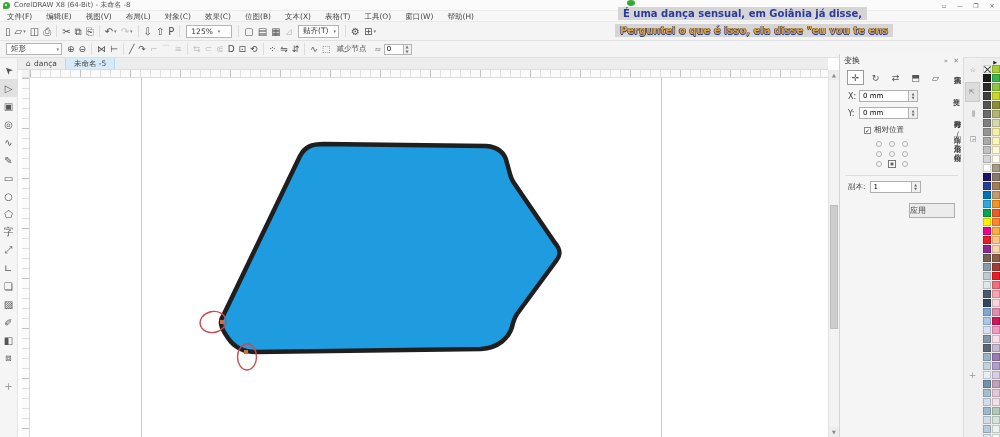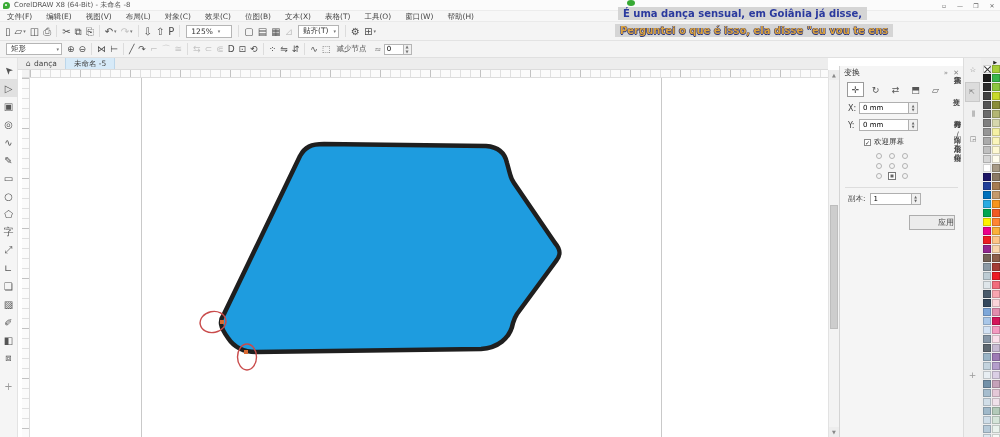--- a/index.html
+++ b/index.html
@@ -64,42 +64,42 @@
   .page-line { position:absolute; top:0; bottom:0; width:1px; background:#c9c9c9; }
   #drawing { position:absolute; left:30px; top:78px; width:798px; height:359px; }
 
   
   #vscroll { position:absolute; left:828px; top:70px; width:11px; bottom:0; background:#f3f3f3; border-left:1px solid #e2e2e2; }
   #vscroll .sbtn { height:10px; text-align:center; font-size:5px; color:#888; line-height:10px; background:#ededed; }
   #vscroll .sbtn.bottom { position:absolute; bottom:0; left:0; right:0; }
   #vscroll-thumb { position:absolute; left:1px; top:135px; width:8px; height:124px; background:#cdcdcd; border:1px solid #bdbdbd; }
 
   
-  #docker { position:absolute; left:839px; top:66px; width:124px; bottom:0; background:#f5f5f5; border-left:1px solid #d4d4d4; display:flex; flex-direction:column; font-size:7.5px; }
+  #docker { position:absolute; left:839px; top:54px; width:124px; bottom:0; background:#f5f5f5; border-left:1px solid #d4d4d4; display:flex; flex-direction:column; font-size:7.5px; }
   #docker-header { height:13px; display:flex; align-items:center; padding:0 4px; }
   #docker-title { font-size:8px; color:#333; flex:1; }
   .dh-btn { color:#888; font-size:7px; margin-left:5px; }
   #modes-row { display:flex; gap:3px; margin:3px 0 0 7px; }
   .mode-btn { width:17px; height:15px; display:flex; align-items:center; justify-content:center; font-size:9px; color:#555; border:1px solid transparent; }
   .mode-btn.active { border-color:#9a9a9a; background:#fff; }
   .xy-row { display:flex; align-items:center; margin:5px 0 0 8px; }
   .xy-label { width:11px; font-size:8px; color:#444; }
   .field { width:50px; height:12px; border:1px solid #b0b0b0; background:#fff; font-size:7px; padding-left:3px; font-family:inherit; }
   .spin { width:9px; height:12px; border:1px solid #b0b0b0; border-left:none; background:#f0f0f0; display:flex; flex-direction:column; align-items:center; justify-content:center; font-size:3.5px; color:#666; line-height:4px; }
   .check-row { display:flex; align-items:center; margin:6px 0 0 24px; }
   .checkbox { width:7px; height:7px; border:1px solid #888; background:#fff; font-size:6px; line-height:6px; text-align:center; color:#333; margin-right:3px; }
   #anchor-grid { display:grid; grid-template-columns:repeat(3,13px); grid-auto-rows:10px; margin:4px 0 0 32px; }
   .acell { display:flex; align-items:center; justify-content:center; }
   .acell::before { content:""; width:4px; height:4px; border:1px solid #b3b3b3; border-radius:50%; }
   .acell.sel::before { width:6px; height:6px; border:1px solid #777; border-radius:0; background:#fff; box-shadow:inset 0 0 0 1.5px #fff, inset 0 0 0 3px #666; }
   .hsep { border-top:1px solid #ddd; margin:6px 5px 0 5px; }
   #copies-row { display:flex; align-items:center; margin:5px 0 0 8px; }
   #copies-label { font-size:7.5px; color:#444; margin-right:4px; }
   #copies-field { width:42px; }
-  #apply-btn { align-self:flex-end; margin:10px 8px 0 0; width:46px; height:15px; background:#ececec; border:1px solid #adadad; font-size:8px; color:#444; text-align:right; line-height:13px; }
+  #apply-btn { align-self:flex-end; margin:10px 8px 0 0; width:46px; height:15px; background:#ececec; border:1px solid #adadad; font-size:8px; color:#444; text-align:left; line-height:13px; }
 
   
   #dockertabs { position:absolute; left:963px; top:58px; width:18px; bottom:0; background:#f0f0f0; border-left:1px solid #ddd; }
   .dtab { writing-mode:vertical-rl; text-orientation:upright; font-size:7.5px; color:#444; padding:5px 0; margin:3px auto 0 auto; display:block; width:15px; text-align:center; line-height:15px; }
   .dtab .dtab-icon { font-size:7px; color:#777; display:block; }
   .dtab.active { background:#dcdcdc; border:1px solid #c9c9c9; }
   #dockertabs .plus { position:absolute; left:0; right:0; top:312px; writing-mode:horizontal-tb; text-align:center; color:#999; font-size:9px; }
 
   
   #palette { position:absolute; left:981px; top:58px; width:19px; bottom:0; background:#ededed; padding-top:1px; }
@@ -421,21 +421,21 @@
   <div class="xy-row">
     <span class="xy-label">Y:</span>
     <input class="field" readonly="" value="0 mm" style="">
     <span class="spin">
         <span>▲</span>
         <span>▼</span>
       </span>
   </div>
   <div class="check-row">
     <span class="checkbox">✓</span>
-    <span>欢迎屏幕</span>
+    <span>相对位置</span>
   </div>
   <div id="anchor-grid">
       <div class="acell"></div>
       <div class="acell"></div>
       <div class="acell"></div>
       <div class="acell"></div>
       <div class="acell"></div>
       <div class="acell"></div>
       <div class="acell"></div>
       <div class="acell sel"></div>

